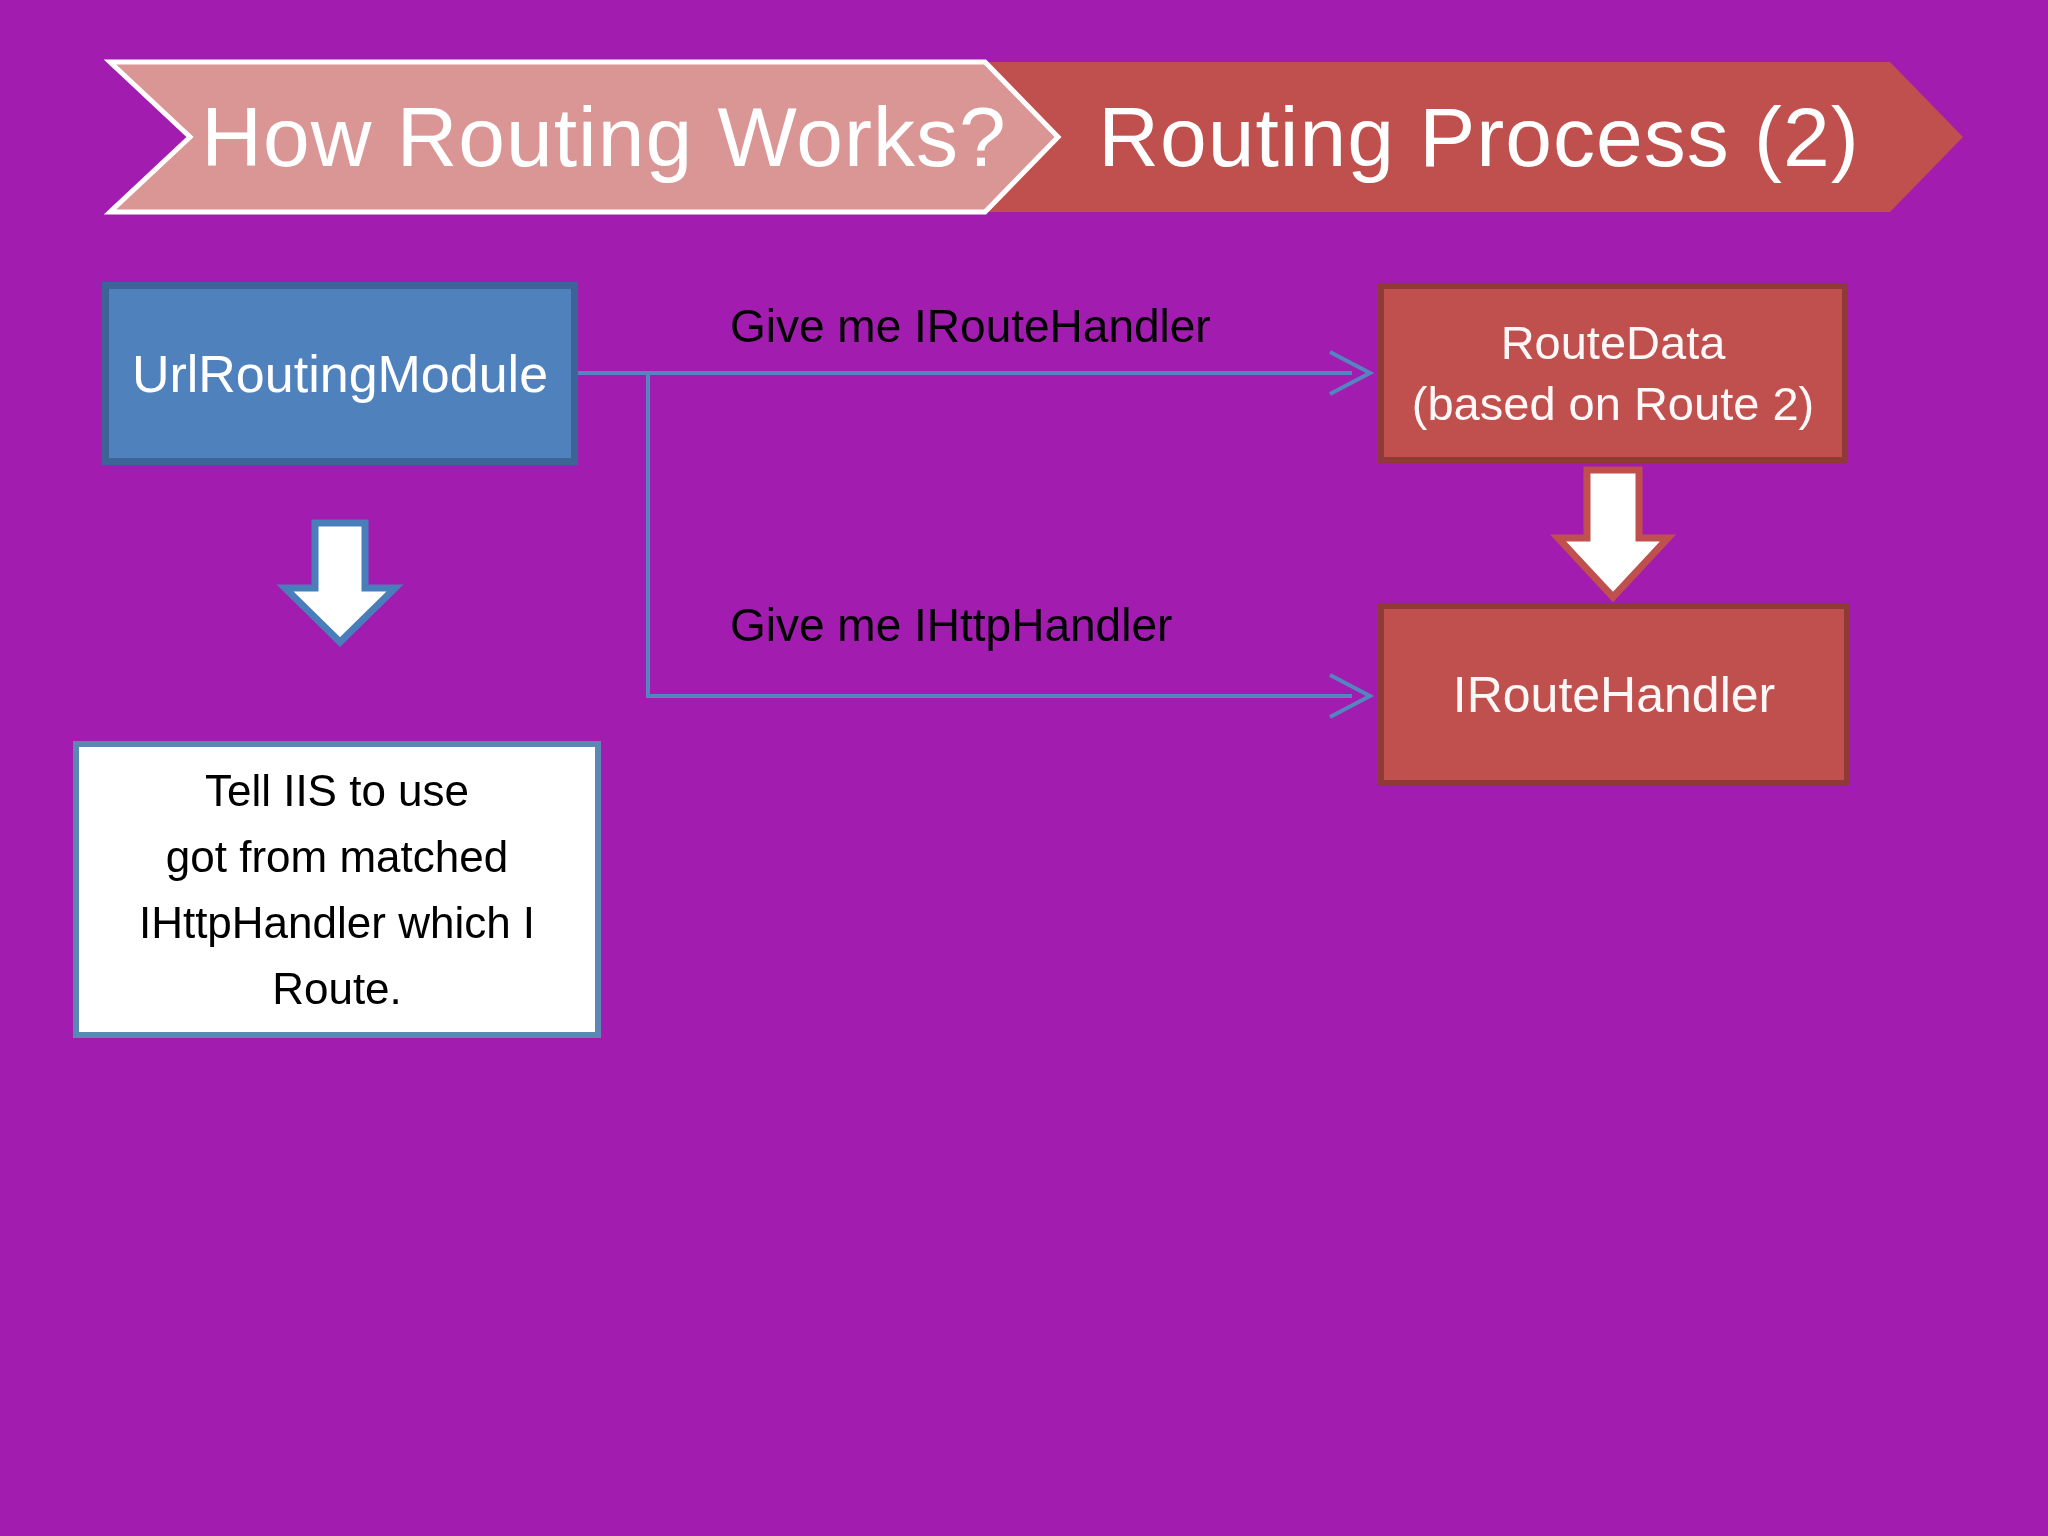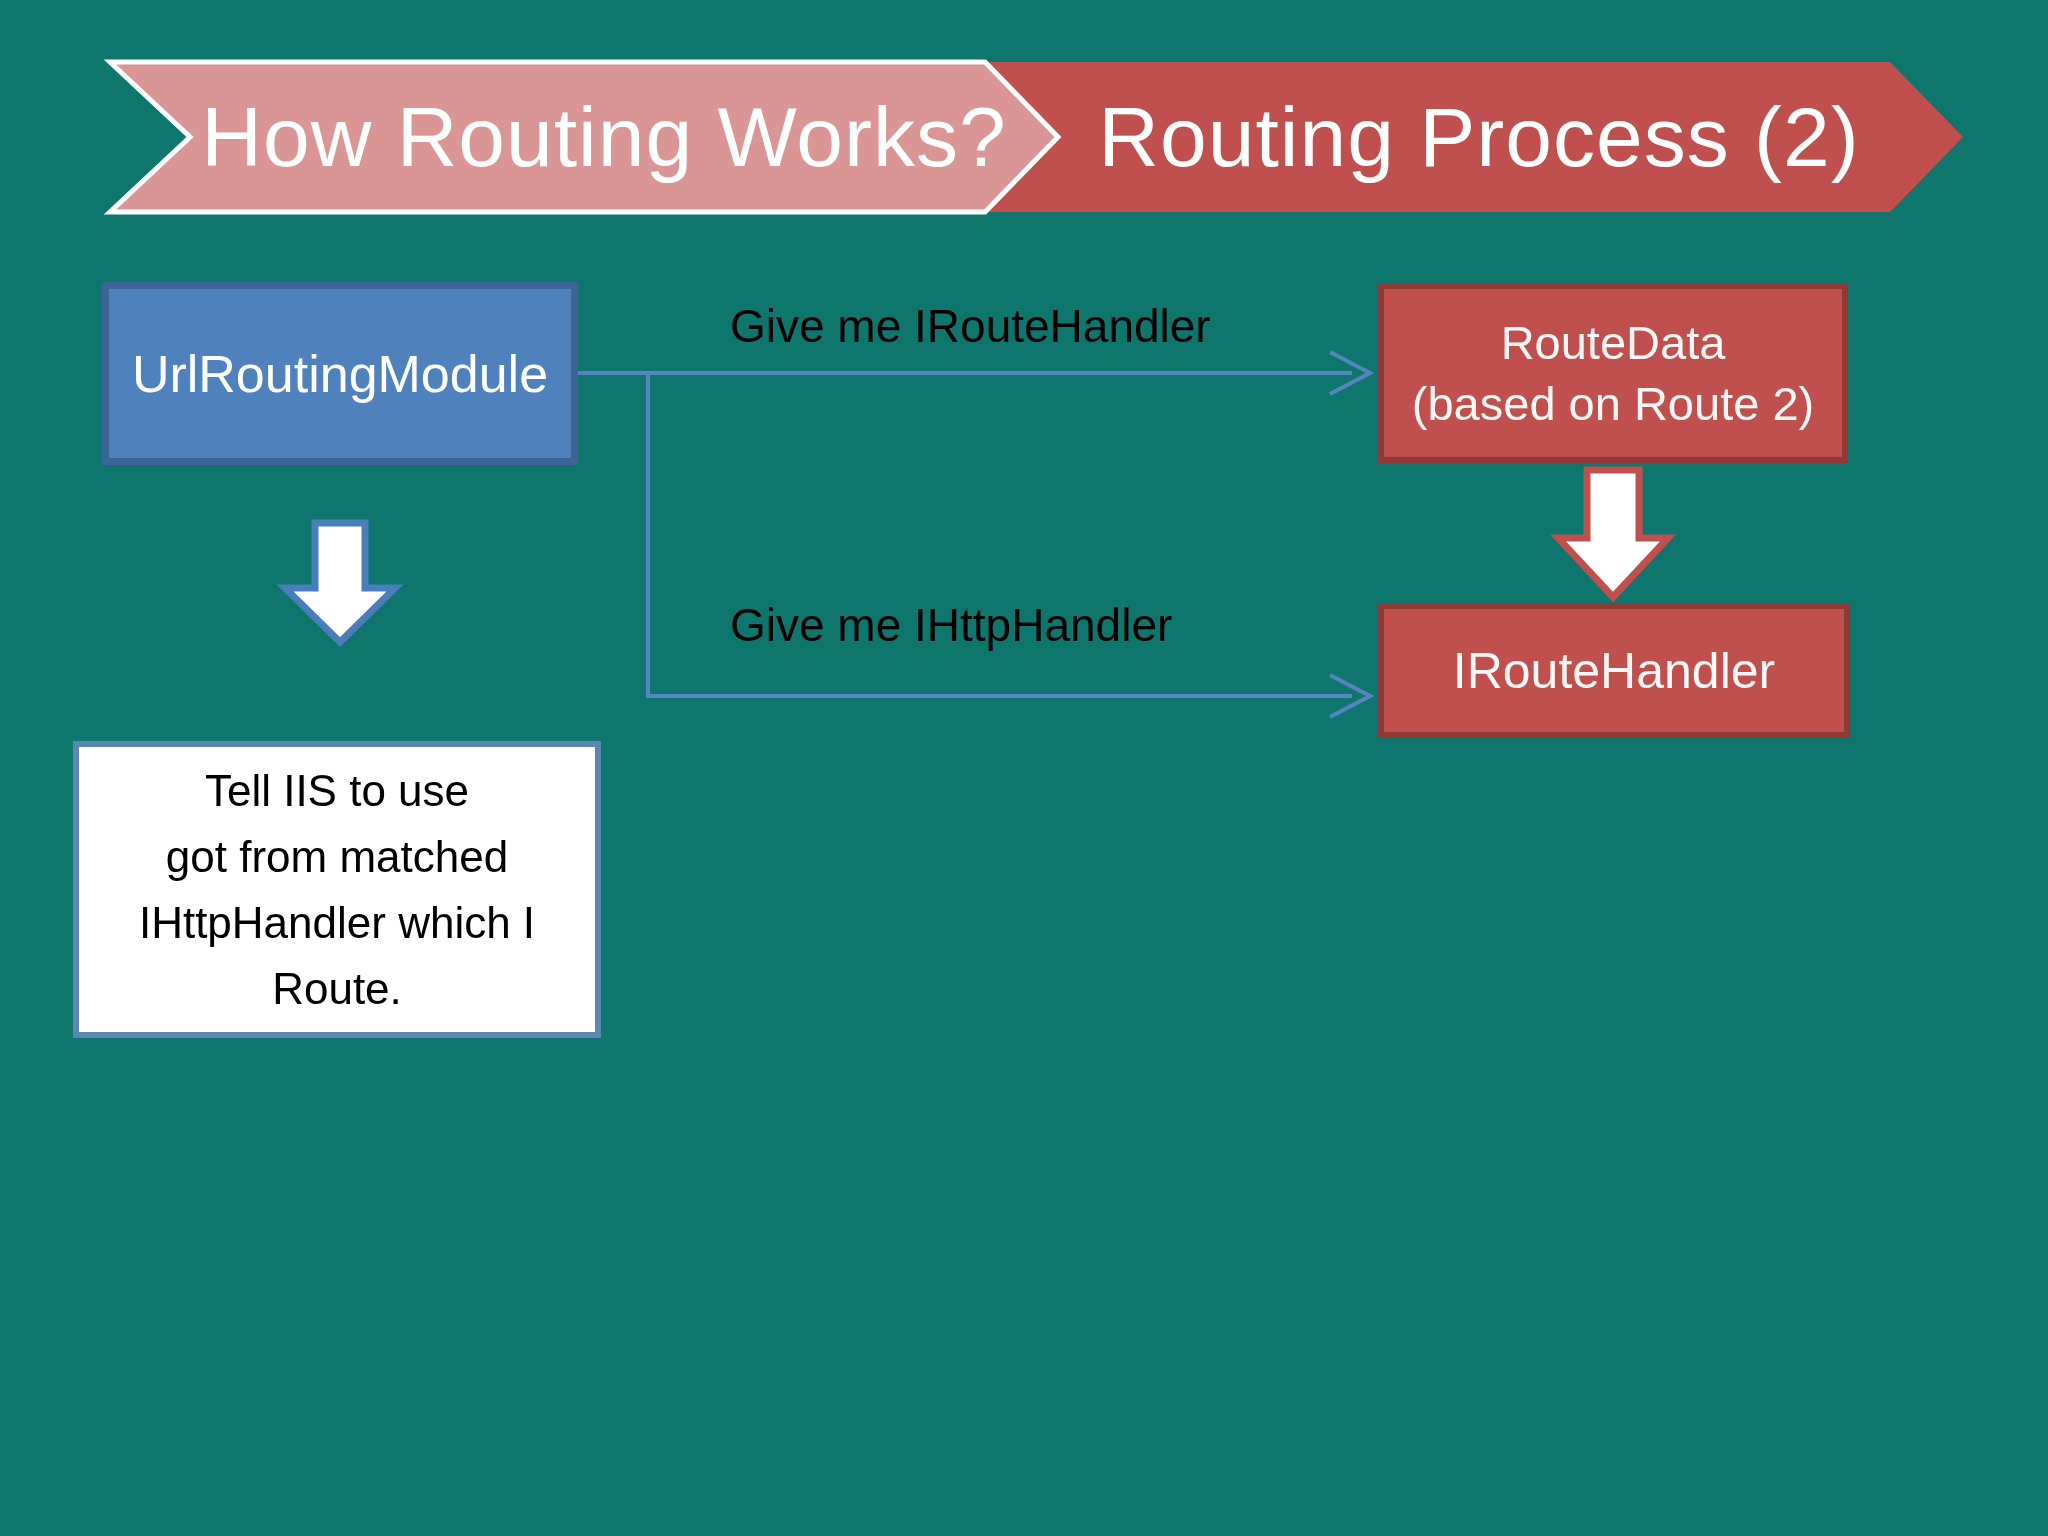--- a/index.html
+++ b/index.html
@@ -4,21 +4,21 @@
 <style>
   html, body {
     margin: 0;
     padding: 0;
     background: #ffffff;
   }
   #slide {
     position: relative;
     width: 2048px;
     height: 1536px;
-    background: #0f766e;
+    background: #a21caf;
     font-family: "Liberation Sans", sans-serif;
     overflow: hidden;
   }
   #shape-layer {
     position: absolute;
     left: 0; top: 0;
     width: 2048px;
     height: 1536px;
   }
   .banner-title {
@@ -55,21 +55,21 @@
   .node-routedata {
     left: 1378px; top: 283px; width: 470px; height: 180px;
     background: #c0504d;
     border: 6px solid #8f3a37;
     font-size: 47px;
     line-height: 61px;
     color: #fdf8f7;
     text-align: right;
   }
   .node-iroutehandler {
-    left: 1378px; top: 603px; width: 472px; height: 135px;
+    left: 1378px; top: 603px; width: 472px; height: 183px;
     background: #c0504d;
     border: 6px solid #8f3a37;
     font-size: 50px;
     color: #fdf8f7;
   }
   .note {
     left: 73px; top: 741px; width: 528px; height: 297px;
     background: #ffffff;
     border: 6px solid #5b87b5;
     color: #000000;

